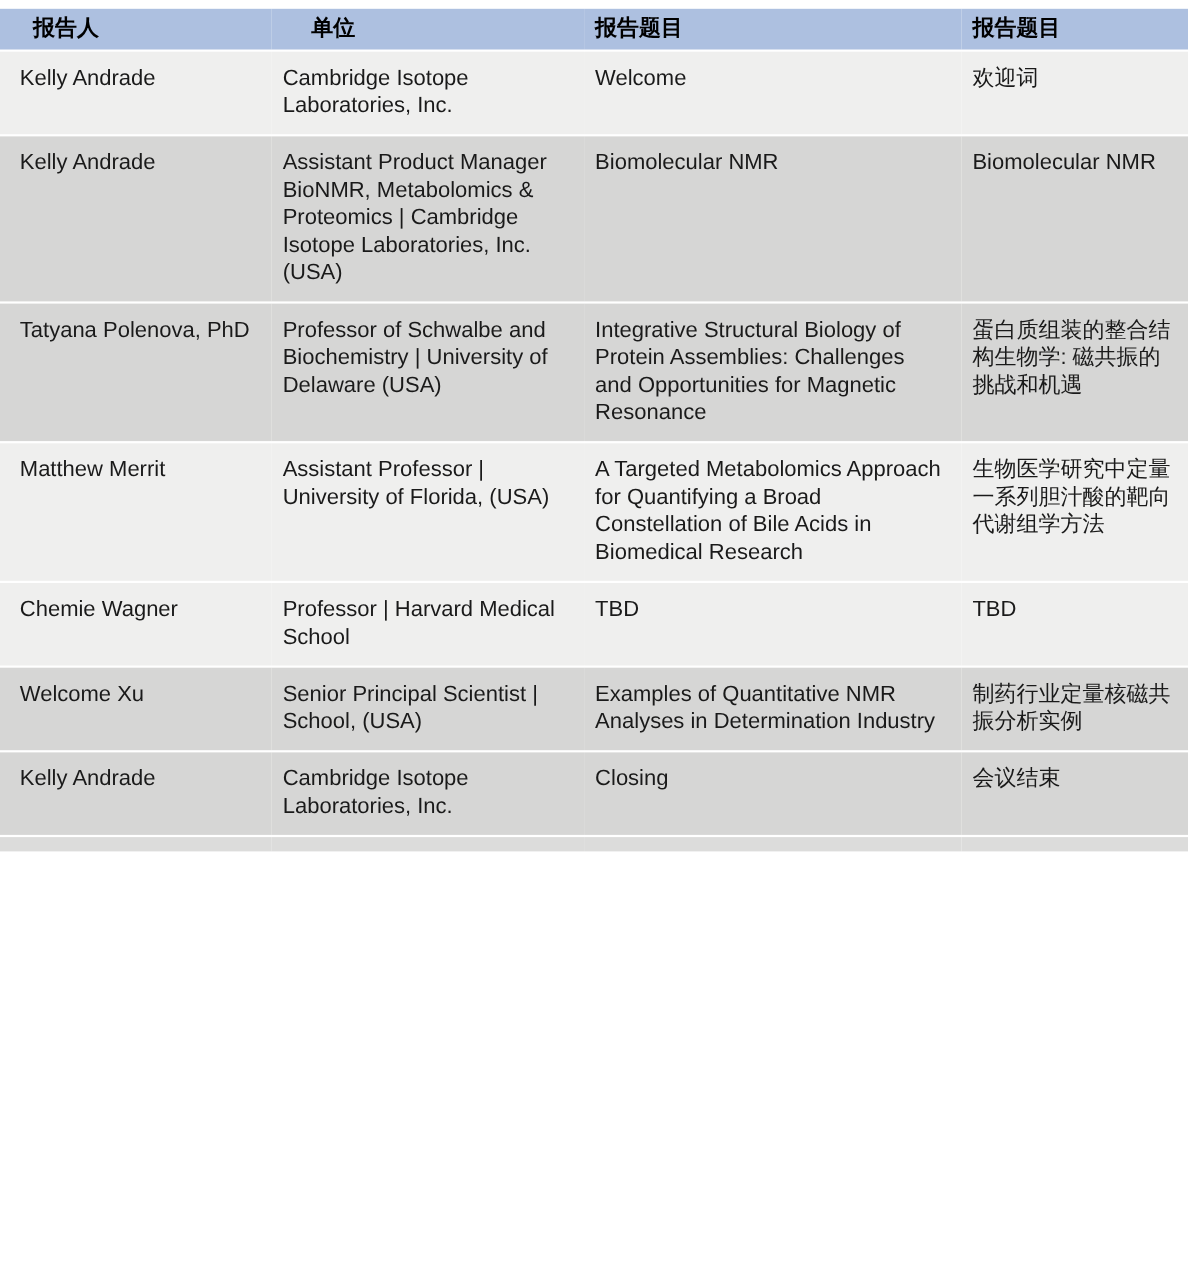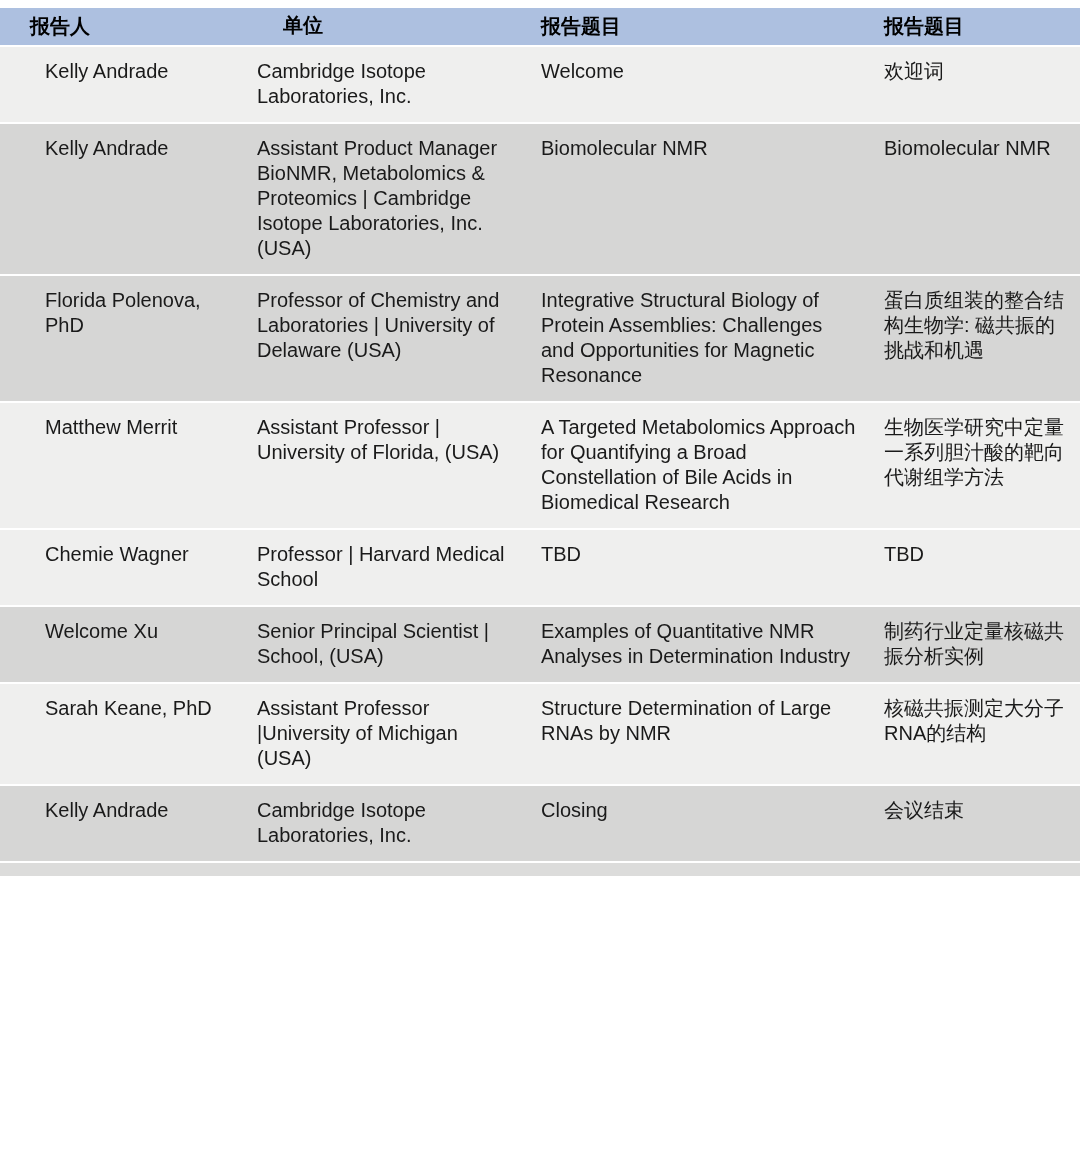--- a/index.html
+++ b/index.html
@@ -32,28 +32,28 @@
     color: #000000;
     font-weight: bold;
     text-align: left;
     vertical-align: middle;
     height: 37px;
     padding: 5px 10px 6px 10px;
     white-space: nowrap;
     overflow: hidden;
   }
   thead th:first-child { padding-left: 30px; }
-  thead th:nth-child(2) { padding-left: 36px; font-family: Liberation Mono, monospace; }
+  thead th:nth-child(2) { padding-left: 36px; }
 
   tbody td {
     vertical-align: top;
     padding: 12px 14px 13px 10px;
     word-wrap: break-word;
   }
-  tbody td:first-child { padding-left: 45px; }
+  tbody td:first-child { padding-left: 18px; }
 
   tbody tr.row-light td { background: #efefee; }
   tbody tr.row-dark  td { background: #d6d6d5; }
 
   tbody tr.partial-row td {
     padding: 0;
     height: 13px;
     background: #dcdcdb;
   }
 </style>
@@ -82,22 +82,22 @@
       <td>Welcome</td>
       <td>欢迎词</td>
     </tr>
     <tr class="row-dark">
       <td>Kelly Andrade</td>
       <td>Assistant Product Manager BioNMR, Metabolomics &amp; Proteomics | Cambridge Isotope Laboratories, Inc. (USA)</td>
       <td>Biomolecular NMR</td>
       <td>Biomolecular NMR</td>
     </tr>
     <tr class="row-dark">
-      <td>Florida Polenova, PhD</td>
-      <td>Professor of Chemistry and Laboratories | University of Delaware (USA)</td>
+      <td>Tatyana Polenova, PhD</td>
+      <td>Professor of Schwalbe and Biochemistry | University of Delaware (USA)</td>
       <td>Integrative Structural Biology of Protein Assemblies: Challenges and Opportunities for Magnetic Resonance</td>
       <td>蛋白质组装的整合结构生物学: 磁共振的挑战和机遇</td>
     </tr>
     <tr class="row-light">
       <td>Matthew Merrit</td>
       <td>Assistant Professor | University of Florida, (USA)</td>
       <td>A Targeted Metabolomics Approach for Quantifying a Broad Constellation of Bile Acids in Biomedical Research</td>
       <td>生物医学研究中定量一系列胆汁酸的靶向代谢组学方法</td>
     </tr>
     <tr class="row-light">
@@ -105,26 +105,20 @@
       <td>Professor | Harvard Medical School</td>
       <td>TBD</td>
       <td>TBD</td>
     </tr>
     <tr class="row-dark">
       <td>Welcome Xu</td>
       <td>Senior Principal Scientist | School, (USA)</td>
       <td>Examples of Quantitative NMR Analyses in Determination Industry</td>
       <td>制药行业定量核磁共振分析实例</td>
     </tr>
-    <tr class="row-light">
-      <td>Sarah Keane, PhD</td>
-      <td>Assistant Professor |University of Michigan (USA)</td>
-      <td>Structure Determination of Large RNAs by NMR</td>
-      <td>核磁共振测定大分子RNA的结构</td>
-    </tr>
     <tr class="row-dark">
       <td>Kelly Andrade</td>
       <td>Cambridge Isotope Laboratories, Inc.</td>
       <td>Closing</td>
       <td>会议结束</td>
     </tr>
     <tr class="partial-row">
       <td></td>
       <td></td>
       <td></td>

